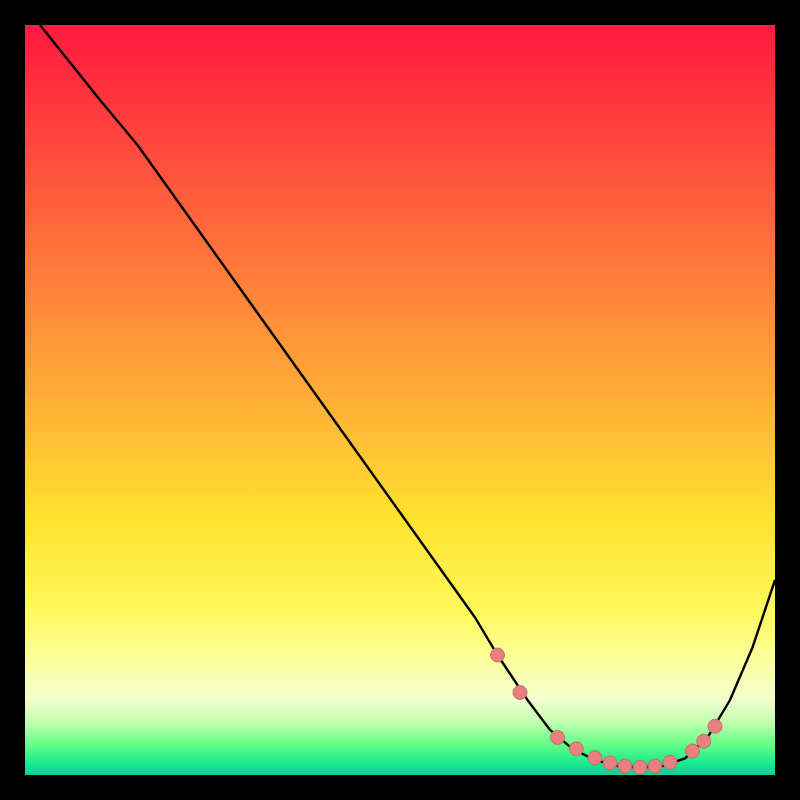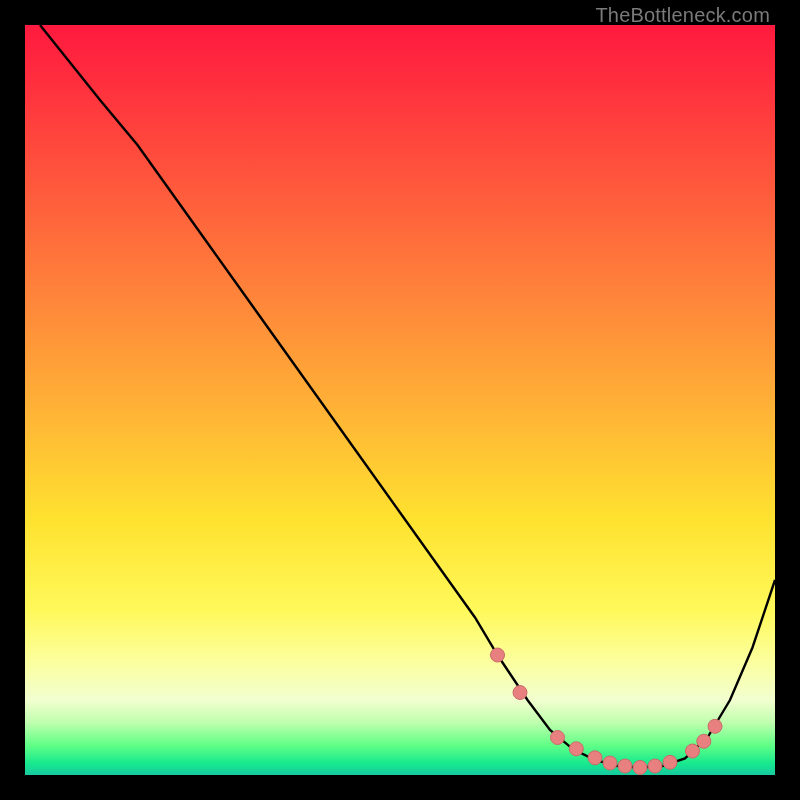--- a/index.html
+++ b/index.html
@@ -61,21 +61,20 @@
     overflow: visible;
   }
 </style>
 </head>
 <body>
 
 <div class="stage">
 
   <div class="plot"></div>
 
-  <div class="watermark">TheBottleneck.com</div>
 
   <svg class="curve" viewBox="0 0 750 750" preserveAspectRatio="none">
     <path fill="none" stroke-width="2.4" stroke="#000000" d="M15.0 0.0 L45.0 37.5 L75.0 75.0 L112.5 120.0 L150.0 172.5 L187.5 225.0 L225.0 277.5 L262.5 330.0 L300.0 382.5 L337.5 435.0 L375.0 487.5 L412.5 540.0 L450.0 592.5 L472.5 630.0 L502.5 675.0 L525.0 705.0 L547.5 723.8 L570.0 735.0 L592.5 741.0 L615.0 742.5 L637.5 741.0 L660.0 733.5 L682.5 712.5 L705.0 675.0 L727.5 622.5 L750.0 555.0"></path>
     <g>
         <circle cx="472.5" cy="630.0" r="7" fill="#e98080" stroke="#c96a6a" stroke-width="1"></circle>
         <circle cx="495.0" cy="667.5" r="7" fill="#e98080" stroke="#c96a6a" stroke-width="1"></circle>
         <circle cx="532.5" cy="712.5" r="7" fill="#e98080" stroke="#c96a6a" stroke-width="1"></circle>
         <circle cx="551.3" cy="723.8" r="7" fill="#e98080" stroke="#c96a6a" stroke-width="1"></circle>
         <circle cx="570.0" cy="732.8" r="7" fill="#e98080" stroke="#c96a6a" stroke-width="1"></circle>
         <circle cx="585.0" cy="738.0" r="7" fill="#e98080" stroke="#c96a6a" stroke-width="1"></circle>

